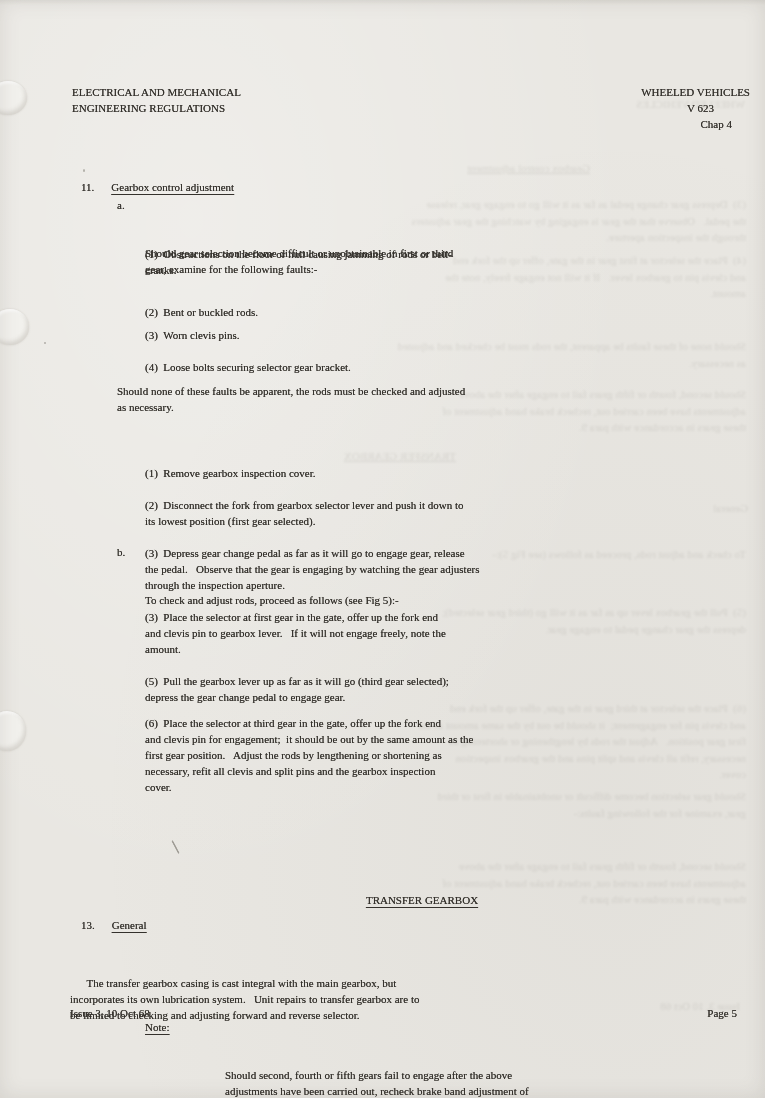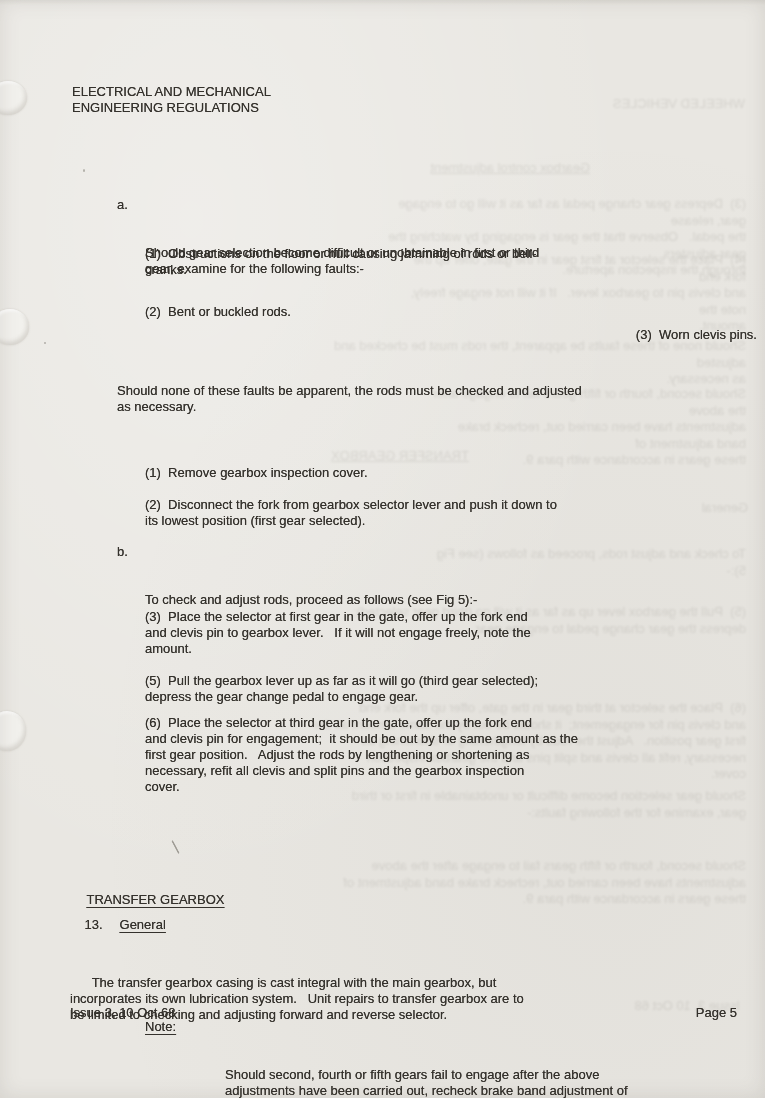--- a/index.html
+++ b/index.html
@@ -9,22 +9,22 @@
     background: #e9e7e2;
   }
   .page {
     position: relative;
     width: 765px; height: 1098px;
     background-color: #e9e7e2;
     background-image:
       radial-gradient(ellipse at 25% 20%, rgba(255,255,255,0.28), rgba(255,255,255,0) 55%),
       radial-gradient(ellipse at 80% 75%, rgba(125,120,110,0.06), rgba(125,120,110,0) 60%),
       linear-gradient(180deg, rgba(120,115,105,0.10) 0px, rgba(120,115,105,0) 5px);
-    font-family: Liberation Sans, sans-serif;
-    font-size: 13px;
+    font-family: Liberation Serif, serif;
+    font-size: 11px;
     line-height: 16px;
     color: #34312c;
     text-shadow: 0 0 0.5px rgba(52,49,44,0.85);
   }
   .page::after {
     content: ""; position: absolute; inset: 0; pointer-events: none;
     box-shadow: inset 0 0 20px rgba(95,90,78,0.15);
   }
   .blk { position: absolute; left: 70px; right: 8px; white-space: pre-wrap; }
   .u { text-decoration: underline; text-underline-offset: 3px; text-decoration-thickness: 1.2px; }
@@ -39,29 +39,29 @@
   
   .hang { position: relative; }
   .hang .lbl { position: absolute; left: 0; top: 0; }
   .para-ab   { left: 117px; }
   .para-ab  .bodytxt { margin-left: 28px; }
   .para-note { left: 145px; }
   .para-note .bodytxt { margin-left: 80px; }
 
   .ind   { left: 145px; }     
   .ind2  { left: 117px; }     
-  .center{ left: 72px; right: 4px; }
+  .center{ left: 72px; right: 4px; text-align: center; }
   .title-gap { margin-left: 17px; }
 
   .footer { left: 70px; right: 28px; display: flex; justify-content: space-between; }
 
   
   .t-h11  { top: 163px; } .t-pa   { top: 197px; }
   .t-a1   { top: 246px; } .t-a2   { top: 304px; }
-  .t-a3   { top: 327px; text-align: right; } .t-a4   { top: 359px; }
+  .t-a3   { top: 327px; } .t-a4   { top: 359px; }
   .t-sn   { top: 383px; } .t-pb   { top: 432px; }
   .t-b1   { top: 465px; } .t-b2   { top: 497px; }
   .t-b3   { top: 545px; } .t-b4   { top: 609px; }
   .t-b5   { top: 673px; } .t-b6   { top: 715px; }
   .t-note { top: 811px; } .t-tg   { top: 876px; }
   .t-h12  { top: 901px; } .t-p12  { top: 975px; }
   .t-ftr  { top: 1005px; }
 
   
   .hole {
@@ -143,45 +143,57 @@
 
   <div class="hole hole1"></div>
   <div class="hole hole2"></div>
   <div class="hole hole3"></div>
 
   <header class="hdr">
     <div class="hdr-left">
       <div>ELECTRICAL AND MECHANICAL</div>
       <div>ENGINEERING REGULATIONS</div>
     </div>
+    <div class="hdr-right">
+      <div>WHEELED VEHICLES</div>
+      <div class="hr2">V 623</div>
+      <div class="hr3">Chap 4</div>
+    </div>
   </header>
 
+  <div class="blk t-h11">
+    <span>11.</span><span class="u title-gap">Gearbox control adjustment</span>
+  </div>
 
   <div class="blk hang para-ab t-pa">
     <span class="lbl">a.</span>
     <div class="bodytxt">Should gear selection become difficult or unobtainable in first or third
 gear, examine for the following faults:-</div>
   </div>
 
   <div class="blk ind t-a1">(1)  Obstructions on the floor or hull causing jamming of rods or bell-
 cranks.</div>
   <div class="blk ind t-a2">(2)  Bent or buckled rods.</div>
   <div class="blk ind t-a3">(3)  Worn clevis pins.</div>
+  <div class="blk ind t-a4">(4)  Loose bolts securing selector gear bracket.</div>
 
   <div class="blk ind2 t-sn">Should none of these faults be apparent, the rods must be checked and adjusted
 as necessary.</div>
 
   <div class="blk hang para-ab t-pb">
     <span class="lbl">b.</span>
     <div class="bodytxt">To check and adjust rods, proceed as follows (see Fig 5):-</div>
   </div>
 
   <div class="blk ind t-b1">(1)  Remove gearbox inspection cover.</div>
   <div class="blk ind t-b2">(2)  Disconnect the fork from gearbox selector lever and push it down to
 its lowest position (first gear selected).</div>
+  <div class="blk ind t-b3">(3)  Depress gear change pedal as far as it will go to engage gear, release
+the pedal.   Observe that the gear is engaging by watching the gear adjusters
+through the inspection aperture.</div>
   <div class="blk ind t-b4">(3)  Place the selector at first gear in the gate, offer up the fork end
 and clevis pin to gearbox lever.   If it will not engage freely, note the
 amount.</div>
   <div class="blk ind t-b5">(5)  Pull the gearbox lever up as far as it will go (third gear selected);
 depress the gear change pedal to engage gear.</div>
   <div class="blk ind t-b6">(6)  Place the selector at third gear in the gate, offer up the fork end
 and clevis pin for engagement;  it should be out by the same amount as the
 first gear position.   Adjust the rods by lengthening or shortening as
 necessary, refit all clevis and split pins and the gearbox inspection
 cover.</div>

